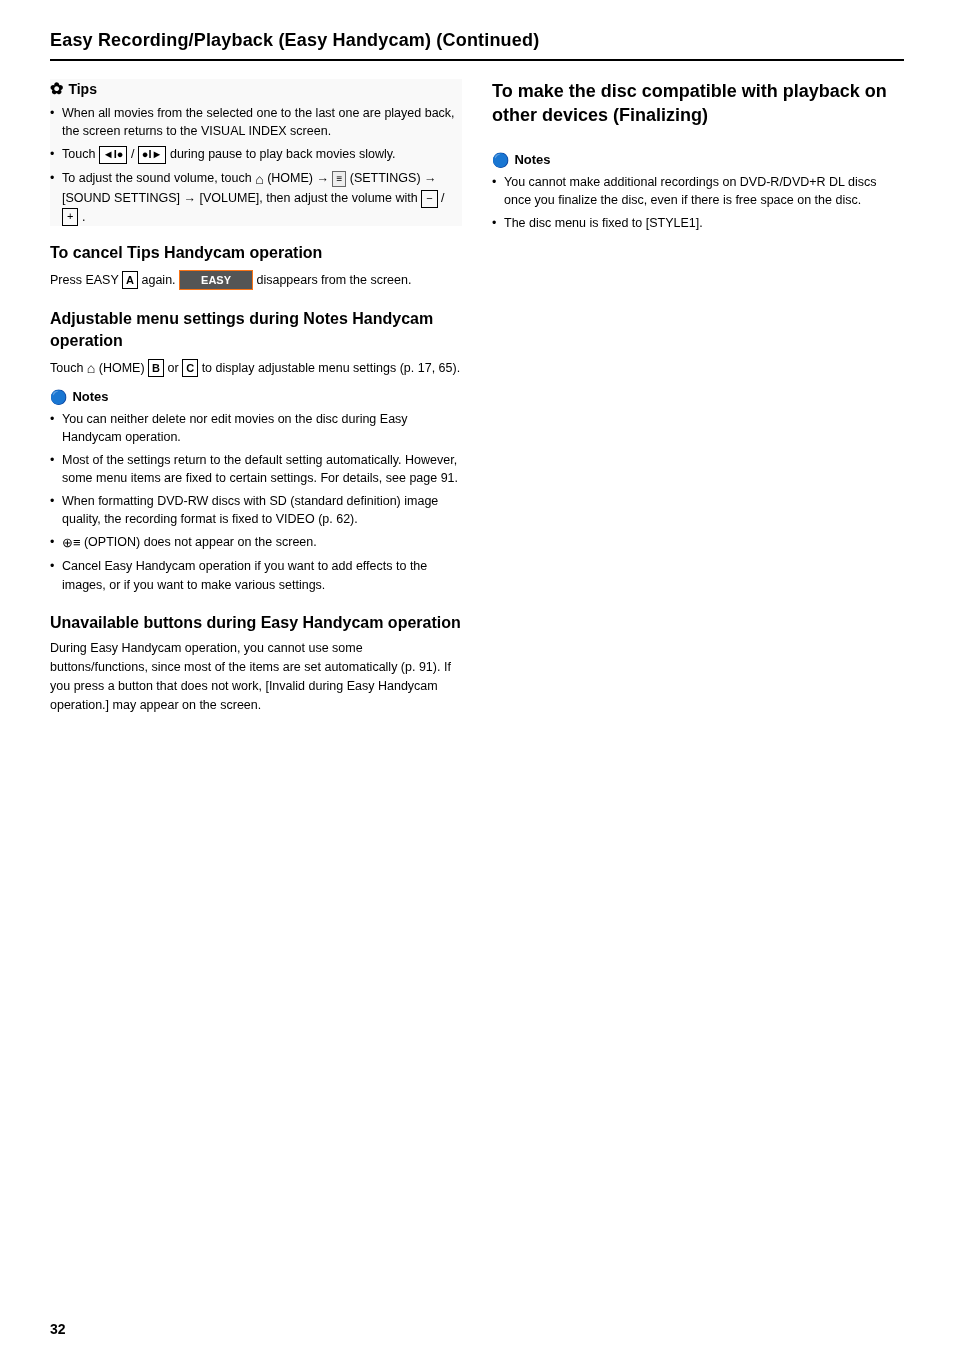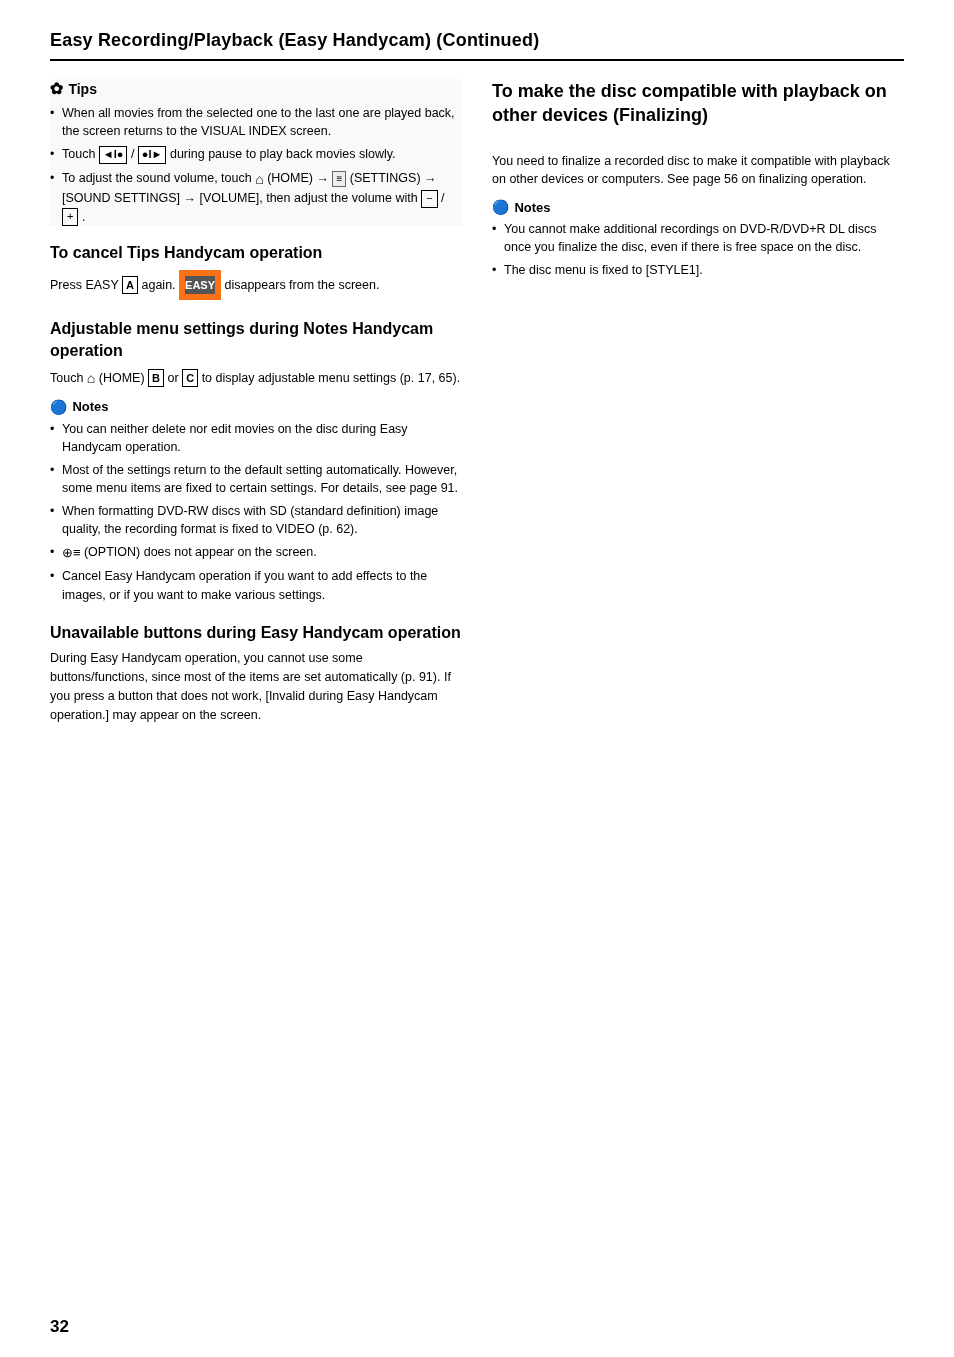--- a/index.html
+++ b/index.html
@@ -116,39 +116,39 @@
       line-height: 1.5;
       margin-bottom: 10px;
     }
     .section-block {
       margin-bottom: 18px;
     }
     .page-number {
       position: absolute;
       bottom: 20px;
       left: 50px;
-      font-size: 17px;
+      font-size: 14px;
       font-weight: bold;
     }
     .volume-btns {
       display: inline-block;
       border: 1px solid #000;
       padding: 0 4px;
       font-size: 11px;
       vertical-align: middle;
     }
     .easy-badge {
       display: inline-block;
       background: #555;
       color: #fff;
       font-size: 11px;
       font-weight: bold;
-      padding: 1px 0;
-      vertical-align: middle;
-      border: 6px solid #f97316;
+      padding: 1px 21px;
+      vertical-align: middle;
+      border: 1px solid #f97316;
     }
     .letter-box {
       display: inline-block;
       border: 1px solid #000;
       padding: 0 3px;
       font-size: 11px;
       font-weight: bold;
       vertical-align: middle;
       background: #fff;
       min-width: 16px;
@@ -234,21 +234,20 @@
         <div class="section-title">Unavailable buttons during Easy Handycam operation</div>
         <p class="para">During Easy Handycam operation, you cannot use some buttons/functions, since most of the items are set automatically (p. 91). If you press a button that does not work, [Invalid during Easy Handycam operation.] may appear on the screen.</p>
       </div>
 
     </div>
 
     <div class="col-right">
 
       <div class="section-block">
         <div class="section-title-lg">To make the disc compatible with playback on other devices (Finalizing)</div>
-        <p class="para">You need to finalize a recorded disc to make it compatible with playback on other devices or computers. See page 56 on finalizing operation.</p>
 
         <div class="notes-header">
           <span class="notes-icon">🔵</span>
           <span>Notes</span>
         </div>
         <ul class="bullet-list">
           <li>
             <span>You cannot make additional recordings on DVD-R/DVD+R DL discs once you finalize the disc, even if there is free space on the disc.</span>
           </li>
           <li>

